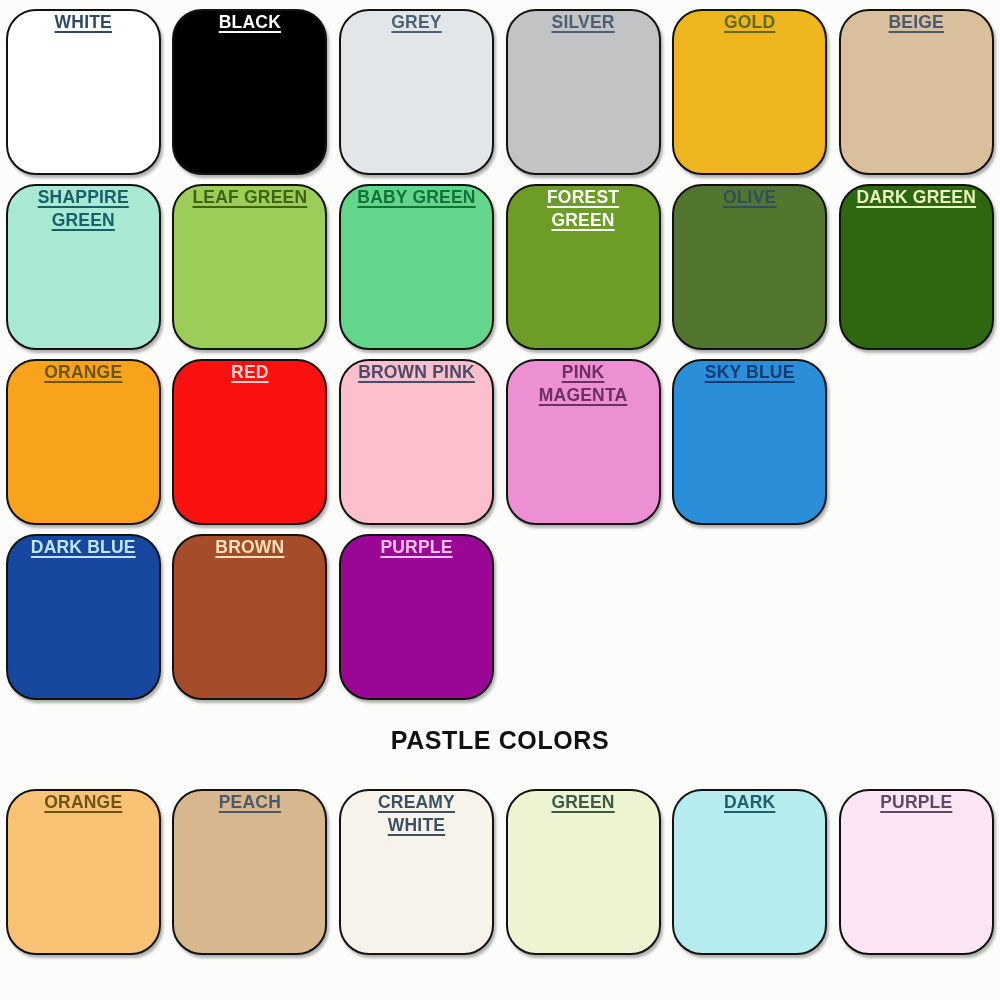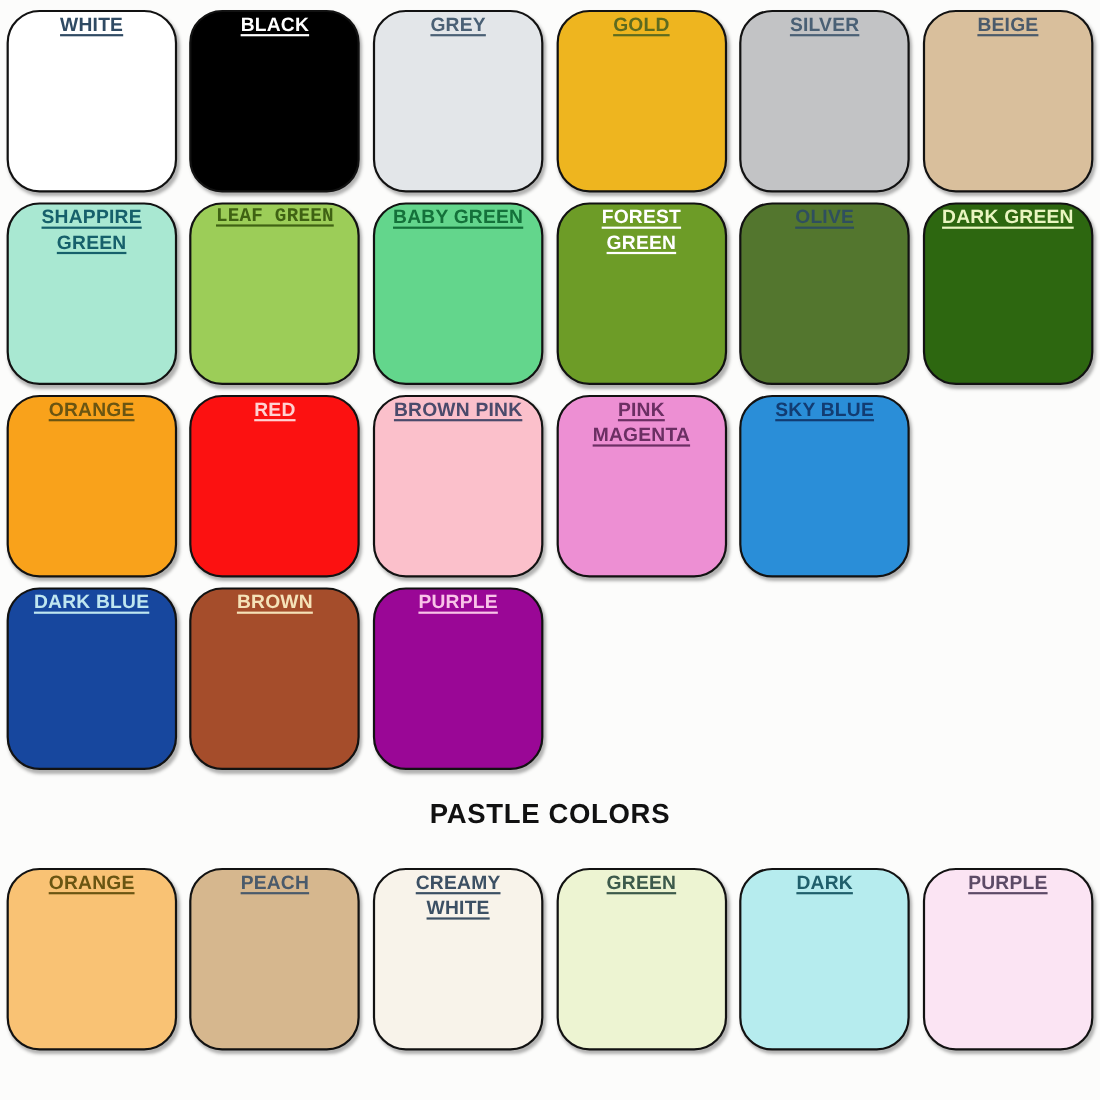--- a/index.html
+++ b/index.html
@@ -99,44 +99,44 @@
           <div class="chip" style="background: rgb(0, 0, 0); border-color: rgb(18, 18, 18);">
             <span class="chip-label" style="color: rgb(255, 255, 255); text-decoration-color: rgb(255, 255, 255);">BLACK</span>
           </div>
         </div>
         <div class="cell">
           <div class="chip" style="background: rgb(227, 230, 233); border-color: rgb(18, 18, 18);">
             <span class="chip-label" style="color: rgb(74, 96, 117); text-decoration-color: rgb(74, 96, 117);">GREY</span>
           </div>
         </div>
         <div class="cell">
+          <div class="chip" style="background: rgb(194, 195, 197); border-color: rgb(18, 18, 18);">
+            <span class="chip-label" style="color: rgb(74, 96, 117); text-decoration-color: rgb(74, 96, 117);">SILVER</span>
+          </div>
+        </div>
+        <div class="cell">
           <div class="chip" style="background: rgb(238, 181, 31); border-color: rgb(18, 18, 18);">
             <span class="chip-label" style="color: rgb(93, 107, 31); text-decoration-color: rgb(93, 107, 31);">GOLD</span>
-          </div>
-        </div>
-        <div class="cell">
-          <div class="chip" style="background: rgb(194, 195, 197); border-color: rgb(18, 18, 18);">
-            <span class="chip-label" style="color: rgb(74, 96, 117); text-decoration-color: rgb(74, 96, 117);">SILVER</span>
           </div>
         </div>
         <div class="cell">
           <div class="chip" style="background: rgb(217, 191, 156); border-color: rgb(18, 18, 18);">
             <span class="chip-label" style="color: rgb(74, 90, 107); text-decoration-color: rgb(74, 90, 107);">BEIGE</span>
           </div>
         </div>
       </div>
       <div class="swatch-row">
         <div class="cell">
           <div class="chip" style="background: rgb(169, 232, 210); border-color: rgb(18, 18, 18);">
             <span class="chip-label" style="color: rgb(22, 96, 107); text-decoration-color: rgb(22, 96, 107);">SHAPPIRE
 GREEN</span>
           </div>
         </div>
         <div class="cell">
-          <div class="chip" style="background: rgb(156, 205, 88); border-color: rgb(18, 18, 18); font-family: Liberation Mono, monospace;">
+          <div class="chip" style="background: rgb(156, 205, 88); border-color: rgb(18, 18, 18);">
             <span class="chip-label" style="color: rgb(63, 98, 19); text-decoration-color: rgb(63, 98, 19);">LEAF GREEN</span>
           </div>
         </div>
         <div class="cell">
           <div class="chip" style="background: rgb(99, 214, 140); border-color: rgb(18, 18, 18);">
             <span class="chip-label" style="color: rgb(20, 113, 58); text-decoration-color: rgb(20, 113, 58);">BABY GREEN</span>
           </div>
         </div>
         <div class="cell">
           <div class="chip" style="background: rgb(109, 156, 39); border-color: rgb(18, 18, 18);">

